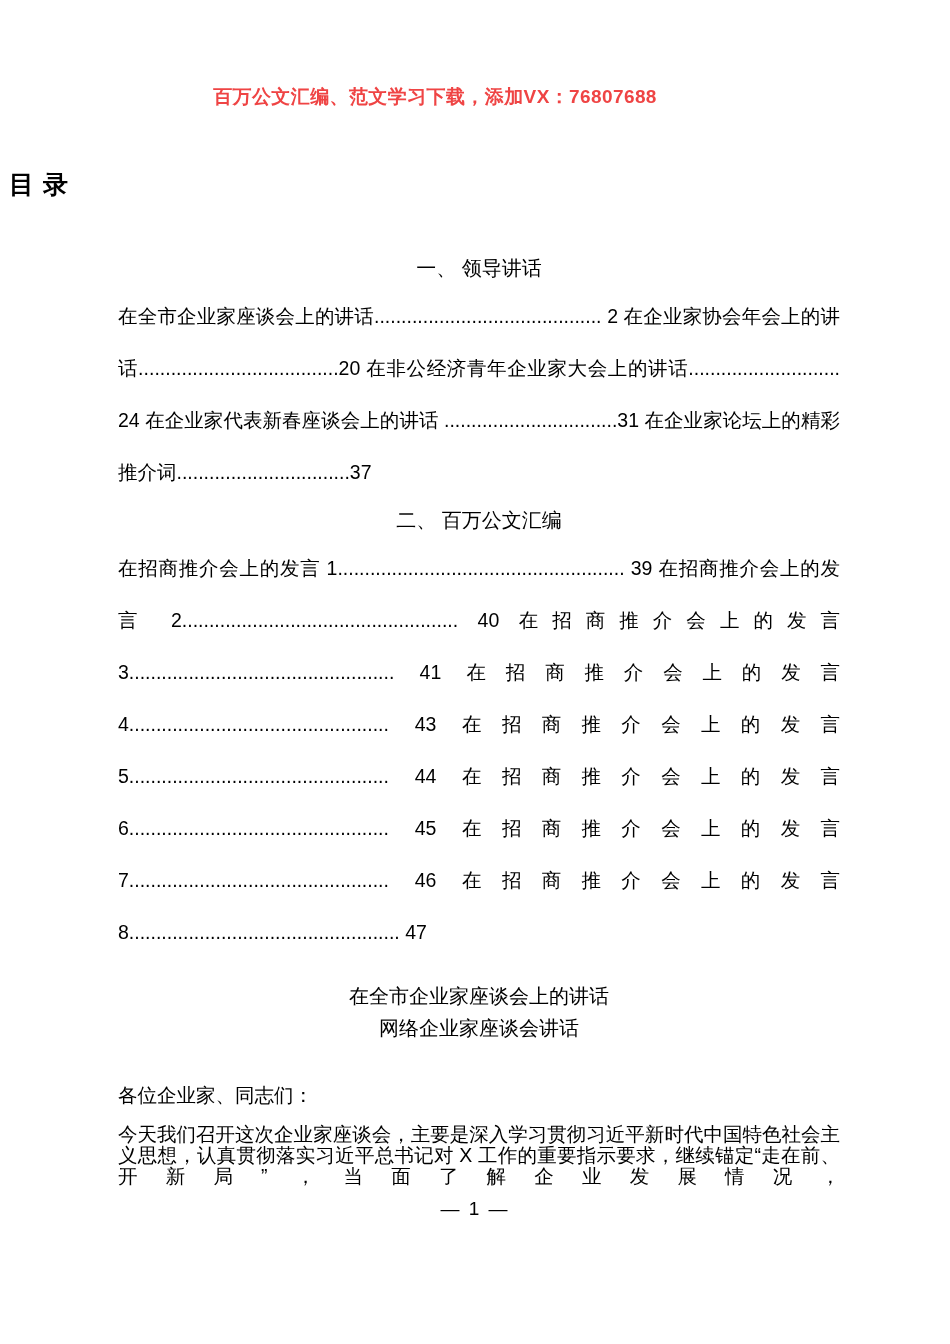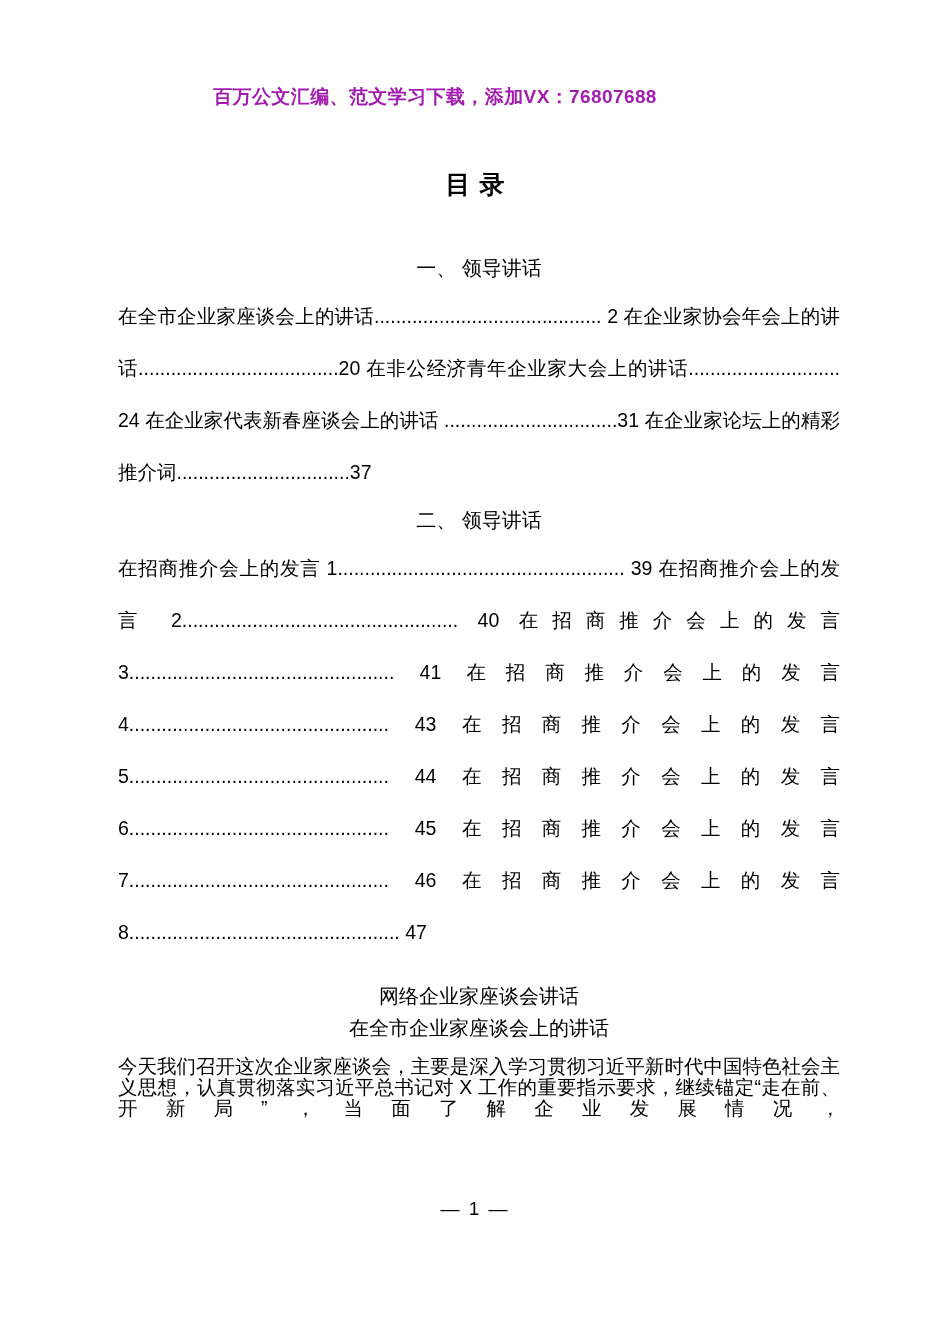--- a/index.html
+++ b/index.html
@@ -22,33 +22,33 @@
     box-sizing: border-box;
     position: relative;
   }
 
   .ad-banner {
     position: absolute;
     top: 84px;
     left: 0;
     width: 870px;
     text-align: center;
-    color: #a21caf;
+    color: #ef4444;
     font-size: 19px;
     font-weight: 700;
     letter-spacing: 0.4px;
     white-space: nowrap;
   }
 
   .toc-title {
     position: absolute;
     top: 168px;
     left: 0;
     width: 950px;
-    text-align: center;
+    text-align: left;
     font-size: 25px;
     font-weight: 700;
     letter-spacing: 9px;
     text-indent: 9px;
   }
 
   .content {
     position: absolute;
     left: 118px;
     top: 246px;
@@ -121,29 +121,30 @@
   <div class="ad-banner">百万公文汇编、范文学习下载，添加VX：76807688</div>
 
   <div class="toc-title">目录</div>
 
   <div class="content">
 
     <div class="section-heading">一、 领导讲话</div>
 
     <p class="toc-block">在全市企业家座谈会上的讲话.......................................... 2 在企业家协会年会上的讲话.....................................20 在非公经济青年企业家大会上的讲话............................ 24 在企业家代表新春座谈会上的讲话 ................................31 在企业家论坛上的精彩推介词................................37</p>
 
-    <div class="section-heading">二、 领导讲话</div>
+    <div class="section-heading">二、 百万公文汇编</div>
 
     <p class="toc-block">在招商推介会上的发言 1..................................................... 39 在招商推介会上的发言 2................................................... 40 在招商推介会上的发言 3................................................. 41 在招商推介会上的发言 4................................................ 43 在招商推介会上的发言 5................................................ 44 在招商推介会上的发言 6................................................ 45 在招商推介会上的发言 7................................................ 46 在招商推介会上的发言 8.................................................. 47</p>
 
     <div class="doc-heading-wrap">
+      <p class="doc-heading">在全市企业家座谈会上的讲话</p>
       <p class="doc-heading">网络企业家座谈会讲话</p>
-      <p class="doc-heading">在全市企业家座谈会上的讲话</p>
     </div>
 
+    <p class="salutation">各位企业家、同志们：</p>
 
     <p class="body-para">今天我们召开这次企业家座谈会，主要是深入学习贯彻习近平新时代中国特色社会主义思想，认真贯彻落实习近平总书记对 X 工作的重要指示要求，继续锚定“走在前、开新局”，当面了解企业发展情况，</p>
 
   </div>
 
   <div class="page-footer">— 1 —</div>
 
 </div>
 
 </body></html>

